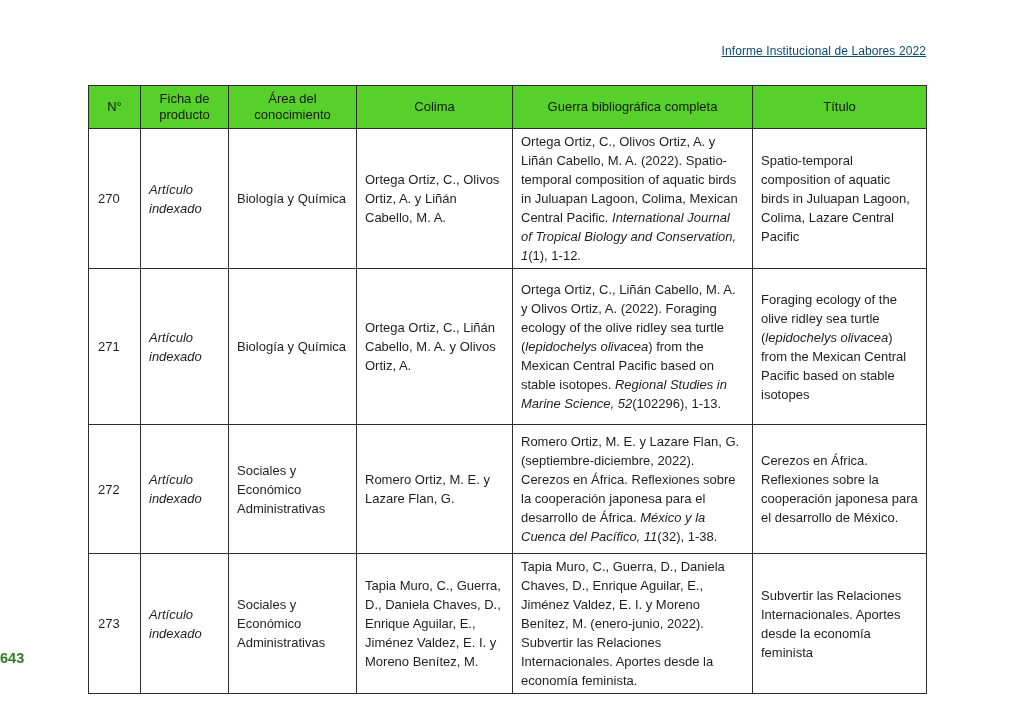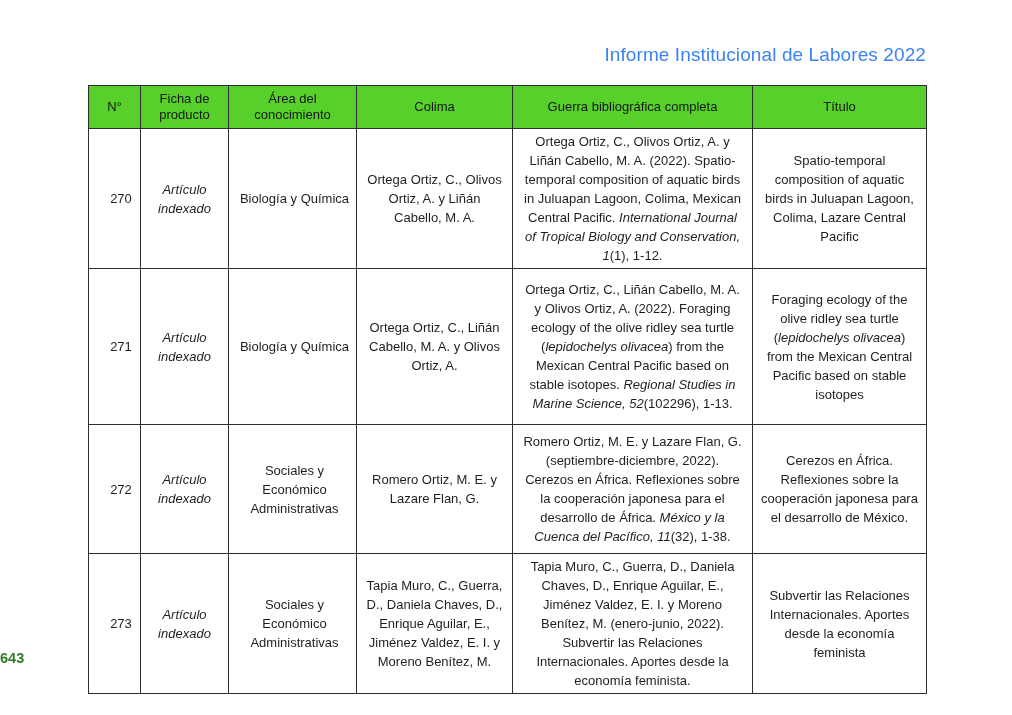--- a/index.html
+++ b/index.html
@@ -12,23 +12,24 @@
     position: relative;
     width: 1012px;
     height: 715px;
     background: #ffffff;
     overflow: hidden;
   }
   .report-title {
     position: absolute;
     top: 44px;
     right: 86px;
-    font-size: 19px;
-    color: #3b82f6;
+    font-size: 12px;
+    color: #0c4a6e;
     letter-spacing: 0.1px;
+    text-decoration: underline;
   }
   table.pub-table {
     position: absolute;
     left: 88px;
     top: 85px;
     border-collapse: collapse;
     table-layout: fixed;
     width: 838px;
     font-size: 13px;
     line-height: 19px;
@@ -41,22 +42,22 @@
   .pub-table thead th {
     background: #58d02c;
     color: #161616;
     font-weight: normal;
     text-align: center;
     height: 38px;
     padding: 2px 4px;
     font-size: 13px;
     line-height: 16px;
   }
-  .pub-table td { padding: 5px 8px; text-align: center; }
-  .pub-table td.c-num { padding-left: 21px; }
+  .pub-table td { padding: 5px 8px; text-align: left; }
+  .pub-table td.c-num { padding-left: 9px; }
   .pub-table td.c-area { padding-right: 4px; }
   .pub-table td.c-ficha { padding-top: 3px; padding-bottom: 3px; }
   .pub-table tbody tr:nth-child(1) td { height: 120px; }
   .pub-table tbody tr:nth-child(2) td { height: 145px; }
   .pub-table tbody tr:nth-child(3) td { height: 118px; }
   .pub-table tbody tr:nth-child(4) td { height: 127px; }
   .c-num   { width: 52px; }
   .c-tipo  { width: 88px; font-style: italic; }
   .c-area  { width: 128px; }
   .c-aut   { width: 156px; }

